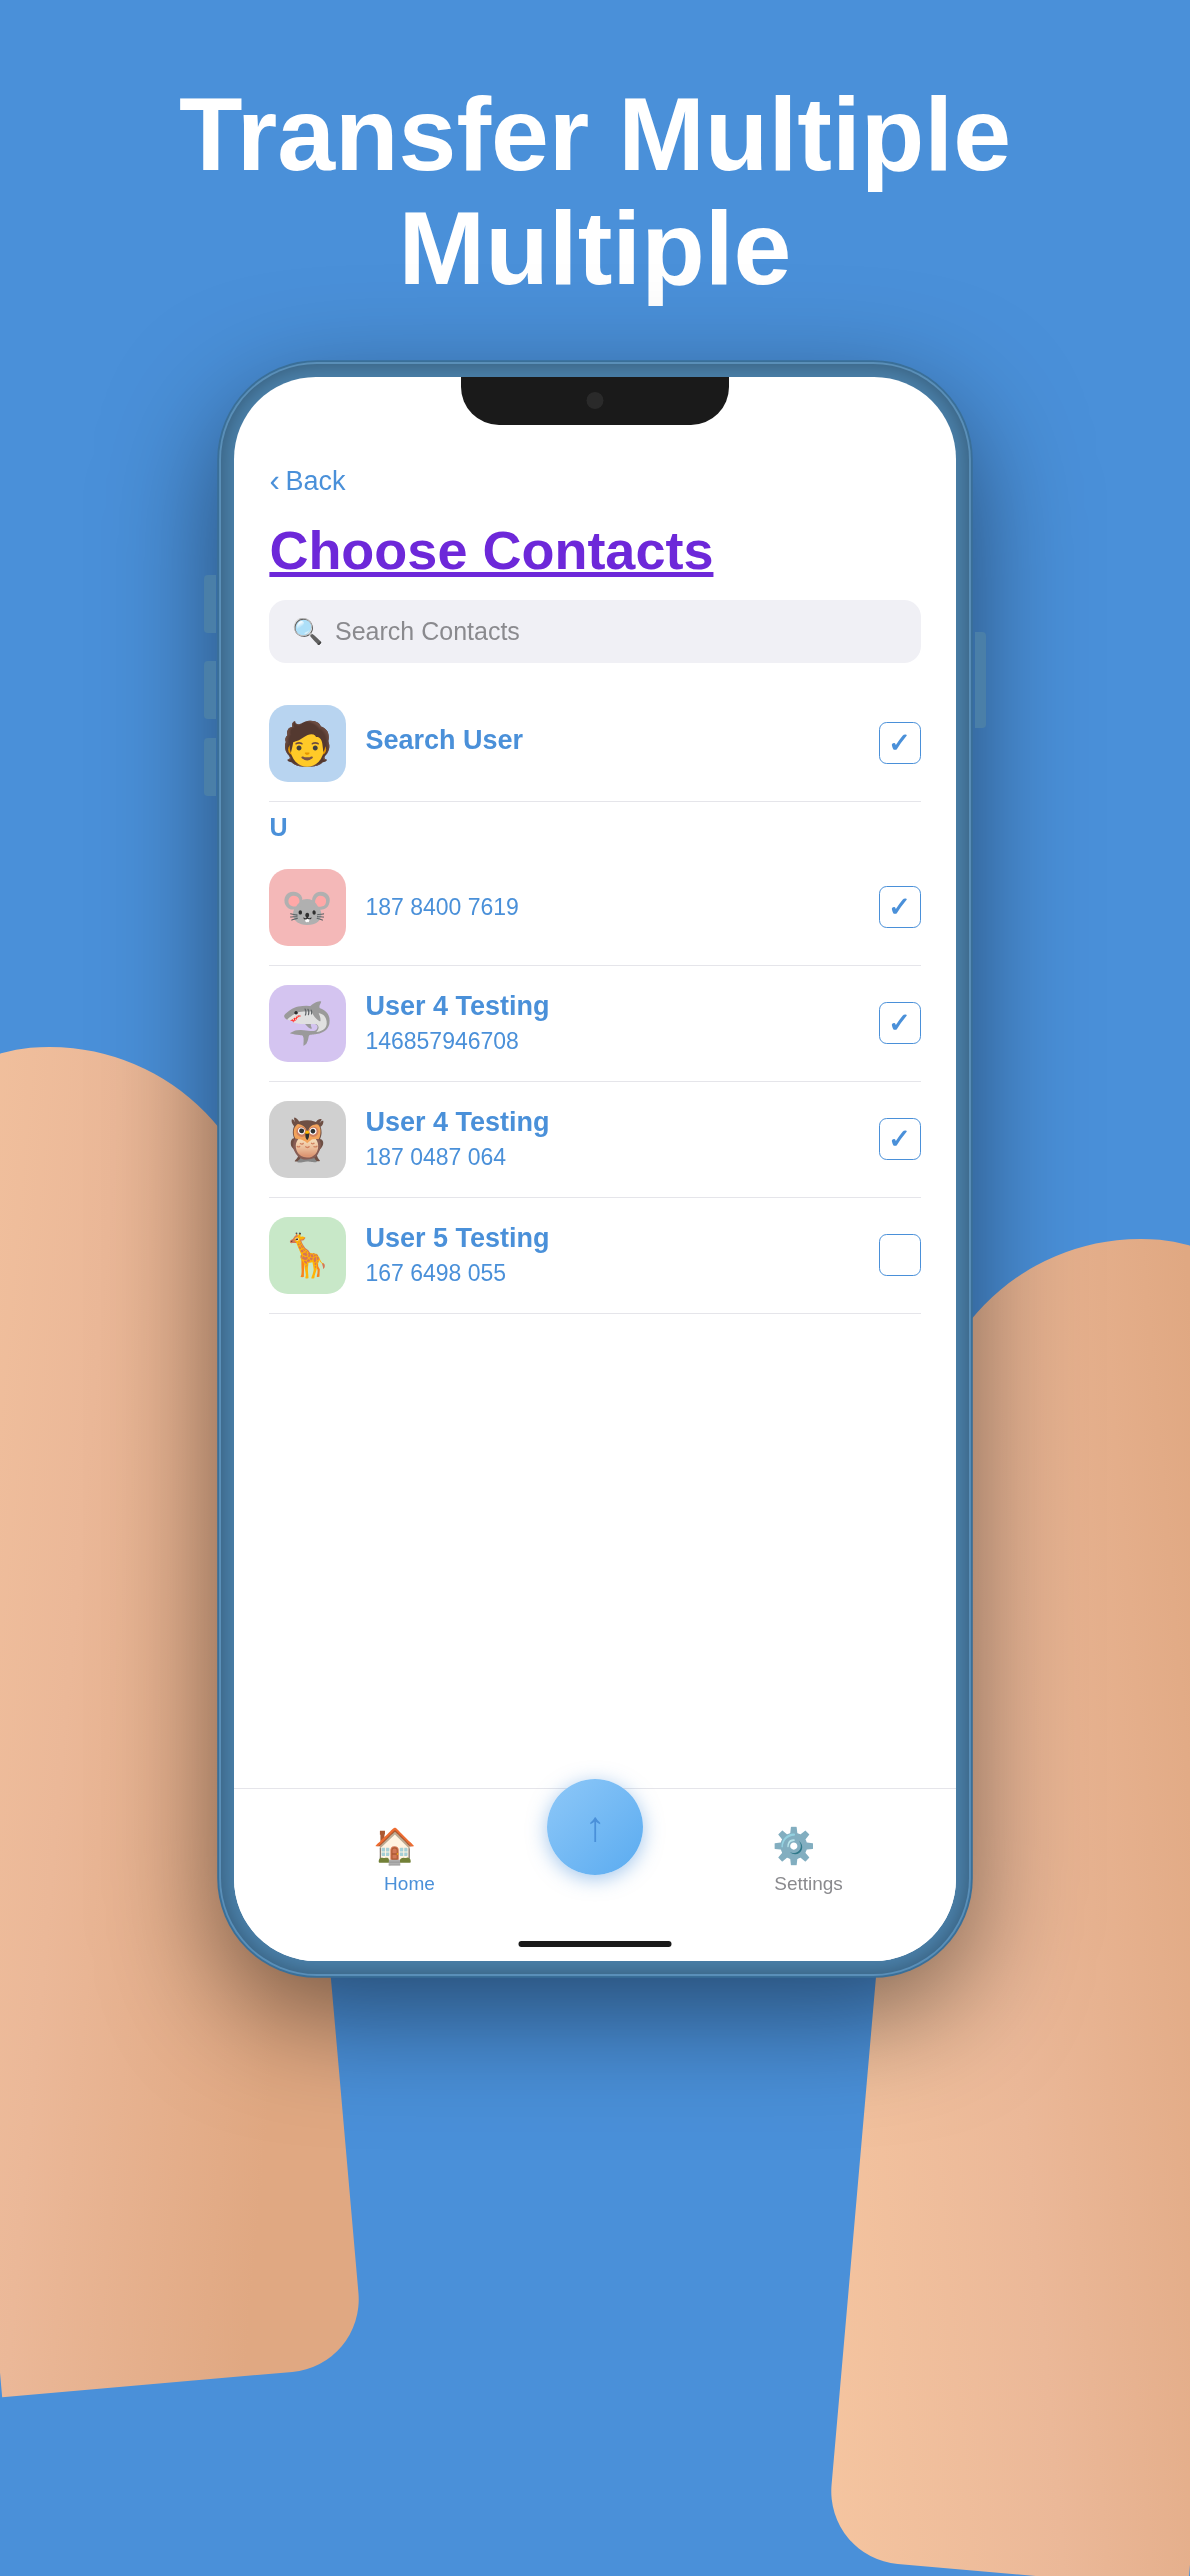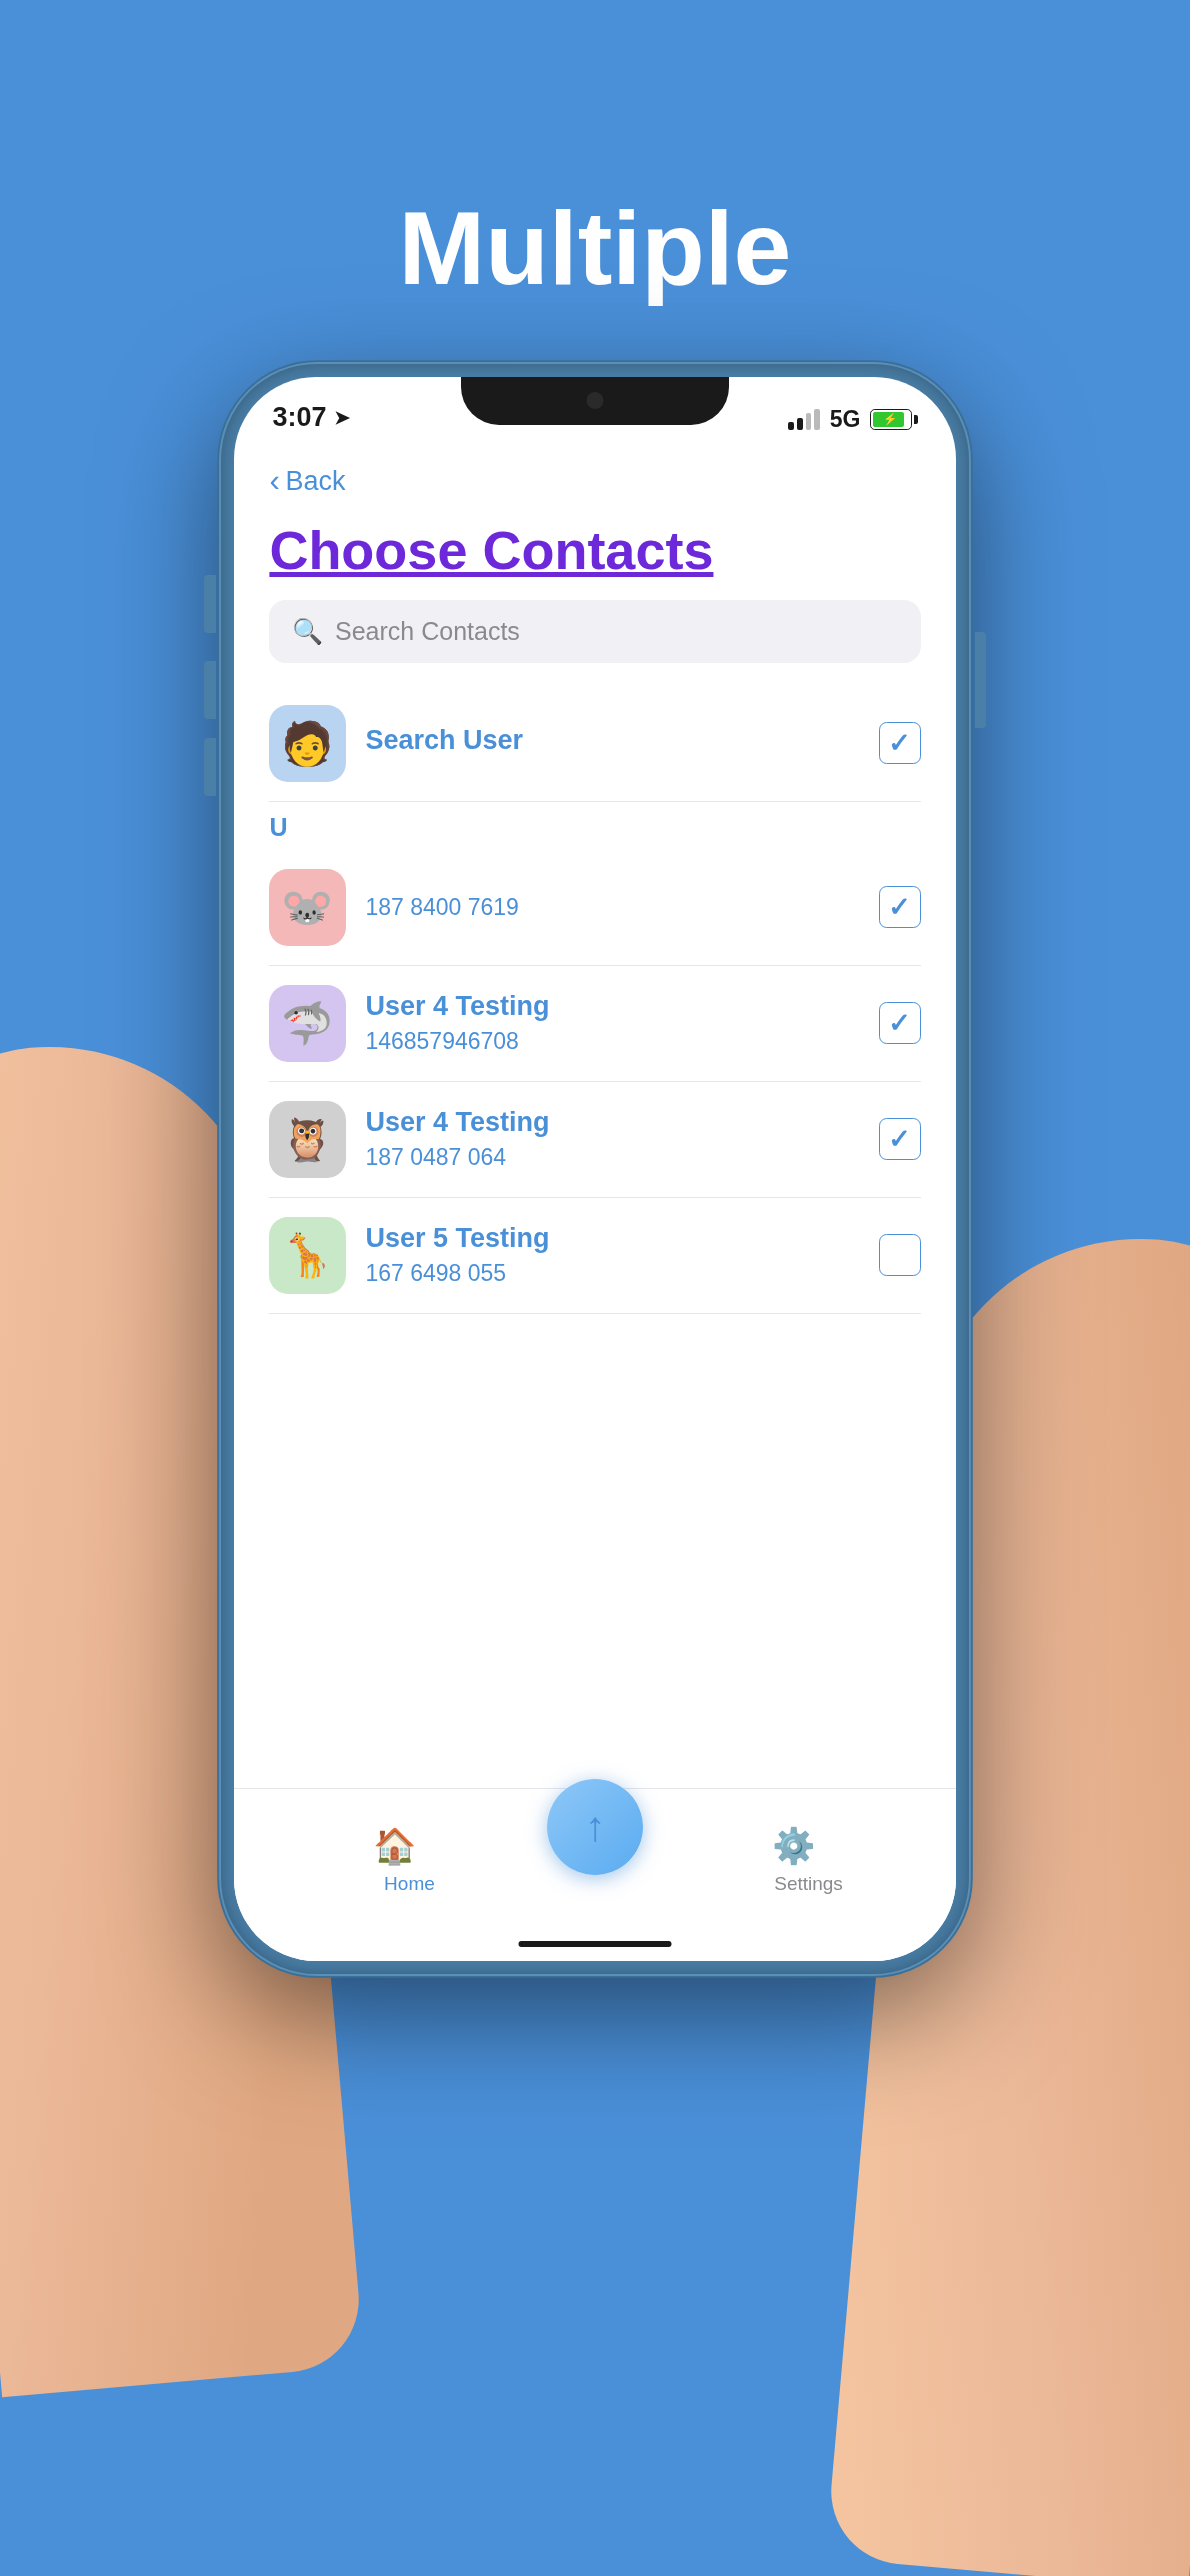--- a/index.html
+++ b/index.html
@@ -461,59 +461,37 @@
       border-radius: 288px 192px 0 96px;
       transform: rotate(5deg);
     }
   </style>
 </head>
 <body>
 
 <div class="bg-fill"></div>
 
 <div class="header-text">
-  <br>
+  <span>Transfer Multiple</span><br>
   <span>Multiple</span>
 </div>
 
 <div class="hands-container">
   <div class="hand-shape left-hand"></div>
   <div class="hand-shape right-hand"></div>
 </div>
 
 <div class="phone-wrapper">
   <div class="phone-frame">
     <div class="phone-screen">
 
       <div class="notch">
         <div class="notch-camera"></div>
       </div>
 
-      <div class="status-bar">
-        <div class="status-time">
-          <span>3:07</span>
-          <span style="font-size:19px;">➤</span>
-        </div>
-        <div class="status-right">
-          <div class="signal-bars">
-            <div class="signal-bar"></div>
-            <div class="signal-bar"></div>
-            <div class="signal-bar"></div>
-            <div class="signal-bar"></div>
-          </div>
-          <span class="five-g">5G</span>
-          <div class="battery">
-            <div class="battery-body">
-              <div class="battery-fill"></div>
-              <span class="battery-bolt">⚡</span>
-            </div>
-            <div class="battery-tip"></div>
-          </div>
-        </div>
-      </div>
 
       <div class="app-content">
 
         <div class="back-button">
           <span class="back-chevron">‹</span>
           <span>Back</span>
         </div>
 
         <div class="page-title">Choose Contacts</div>
 

